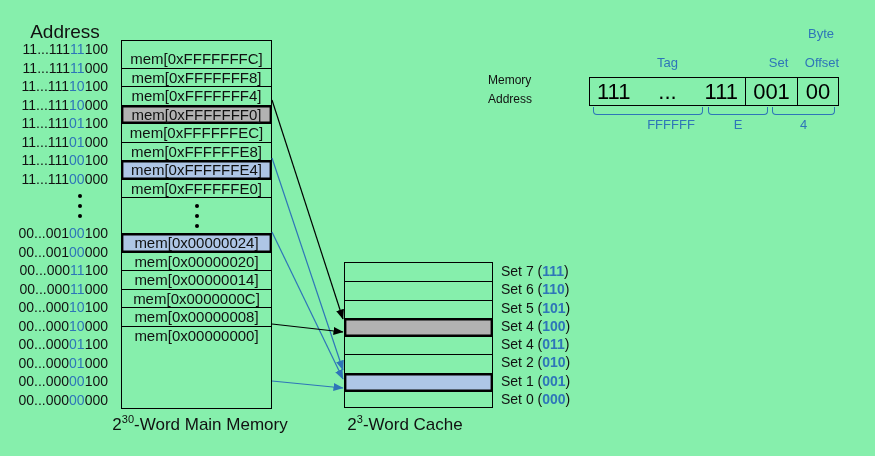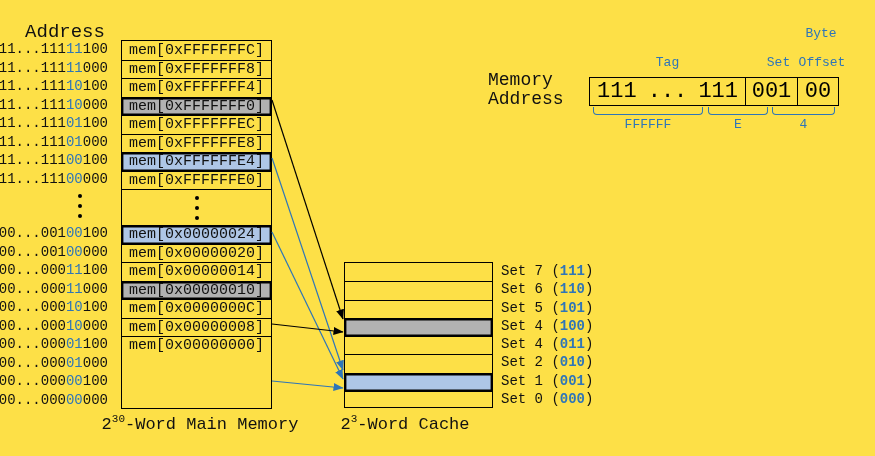--- a/index.html
+++ b/index.html
@@ -1,51 +1,51 @@
 <!DOCTYPE html>
 <html style="--blue: #2e75b8; --lblue: #aec6e6; --gray: #b2b2b2;"><head>
 <meta charset="utf-8">
 <style>
   html,body{margin:0;padding:0;background:#fff;}
-  .stage{position:relative;width:875px;height:456px;background:#fde047;overflow:hidden;
-         font-family:Liberation Mono, monospace;color:#111;}
+  .stage{position:relative;width:875px;height:456px;background:#86efac;overflow:hidden;
+         font-family:Liberation Sans, sans-serif;color:#111;}
   .abs{position:absolute;}
   .ctr{text-align:center;}
   .hdr{font-size:19px;color:#111;}
   
   .addr-col{left:0;top:40px;width:112px;display:flex;flex-direction:column;text-align:right;}
   .addr-row{flex:0 0 18.5px;display:flex;align-items:center;justify-content:flex-end;
             padding-right:4px;font-size:14px;white-space:pre;}
   .set-bits{color:var(--blue,#2e75b8);}
   
   .mem-table{left:121px;top:40px;width:151px;height:369px;border:1.4px solid #000;
              box-sizing:border-box;display:flex;flex-direction:column;}
   .mem-cell{flex:0 0 18.5px;box-sizing:border-box;border-top:1px solid #000;
             display:flex;align-items:center;justify-content:center;font-size:15px;}
-  .mem-cell:first-child{border-top:none;}
+  .mem-cell:first-child{border-top:none;margin-top:8px;}
   .hl-gray{background:var(--gray,#b2b2b2);box-shadow:inset 0 0 0 1.4px #000;}
   .hl-blue{background:var(--lblue,#aec6e6);box-shadow:inset 0 0 0 1.4px #000;}
   .ell{flex:0 0 36px;box-sizing:border-box;display:flex;align-items:center;justify-content:center;}
   .ell.addr-ell{justify-content:flex-end;padding-right:30px;}
   .ell.in-table{border-top:1px solid #000;}
   .vdots{display:flex;flex-direction:column;gap:6px;}
   .dot{width:4px;height:4px;border-radius:50%;background:#000;}
   
   .caption{font-size:17px;color:#111;}
   .caption sup{font-size:11px;}
   
   .cache-table{left:344px;top:262px;width:149px;height:146px;border:1.4px solid #000;
                box-sizing:border-box;display:flex;flex-direction:column;}
   .cache-cell{flex:0 0 18.25px;box-sizing:border-box;border-top:1px solid #000;}
   .cache-cell:first-child{border-top:none;}
   .set-labels{left:501px;top:262px;width:120px;display:flex;flex-direction:column;}
   .set-label{flex:0 0 18.25px;display:flex;align-items:center;font-size:14px;white-space:pre;}
   .set-label .set-bits{font-weight:bold;}
   
-  .maddr-label{left:488px;top:71px;font-size:18px;line-height:18.5px;color:#111;}
+  .maddr-label{left:488px;top:71px;font-size:12px;line-height:18.5px;color:#111;}
   .blue-lbl{font-size:13px;color:var(--blue,#2e75b8);}
   .abox{left:589px;top:77px;width:250px;height:29px;border:1.6px solid #000;
         box-sizing:border-box;display:flex;font-size:22px;color:#000;}
   .abox-cell{display:flex;align-items:center;justify-content:center;box-sizing:border-box;height:100%;}
   .tag-cell{flex:0 0 156px;justify-content:space-between;padding:0 7px;border-right:1.6px solid #000;}
   .tag-cell .dots{align-self:flex-end;line-height:1;padding-bottom:2px;}
   .set-cell{flex:0 0 52px;border-right:1.6px solid #000;}
   .off-cell{flex:1 1 auto;}
   .brace{height:8px;border-left:1.6px solid var(--blue,#2e75b8);
          border-right:1.6px solid var(--blue,#2e75b8);
@@ -99,21 +99,20 @@
       <div class="ell in-table">
         <div class="vdots">
           <div class="dot"></div>
           <div class="dot"></div>
           <div class="dot"></div>
         </div>
       </div>
       <div class="mem-cell hl-blue">mem[0x00000024]</div>
       <div class="mem-cell">mem[0x00000020]</div>
       <div class="mem-cell">mem[0x00000014]</div>
-      <div class="mem-cell hl-gray">mem[0x00000010]</div>
       <div class="mem-cell">mem[0x0000000C]</div>
       <div class="mem-cell">mem[0x00000008]</div>
       <div class="mem-cell">mem[0x00000000]</div>
     </div>
 
   <div class="abs caption ctr" style="left:95px;top:413px;width:210px;"><span>2</span><sup>30</sup><span>-Word Main Memory</span></div>
 
   <div class="abs cache-table">
       <div class="cache-cell"></div>
       <div class="cache-cell"></div>
@@ -154,21 +153,21 @@
       <span>111</span>
     </div>
     <div class="abox-cell set-cell">001</div>
     <div class="abox-cell off-cell">00</div>
   </div>
 
   <div class="abs brace" style="left:593px;top:107px;width:110px;"></div>
   <div class="abs brace" style="left:708px;top:107px;width:60px;"></div>
   <div class="abs brace" style="left:772px;top:107px;width:63px;"></div>
 
-  <div class="abs blue-lbl ctr" style="left:593px;top:117px;width:110px;">FFFFFF</div>
+  <div class="abs blue-lbl ctr" style="left:616px;top:117px;width:110px;">FFFFFF</div>
   <div class="abs blue-lbl ctr" style="left:708px;top:117px;width:60px;">E</div>
   <div class="abs blue-lbl ctr" style="left:772px;top:117px;width:63px;">4</div>
 
   <svg class="arrows" width="875" height="456" viewBox="0 0 875 456">
     <defs>
       <marker id="ah-black" markerUnits="userSpaceOnUse" markerWidth="11" markerHeight="9" refX="9.5" refY="4" orient="auto">
         <path d="M0,0 L10,4 L0,8 Z" fill="#000"></path>
       </marker>
       <marker id="ah-blue" markerUnits="userSpaceOnUse" markerWidth="11" markerHeight="9" refX="9.5" refY="4" orient="auto">
         <path d="M0,0 L10,4 L0,8 Z" fill="#2e75b8"></path>

